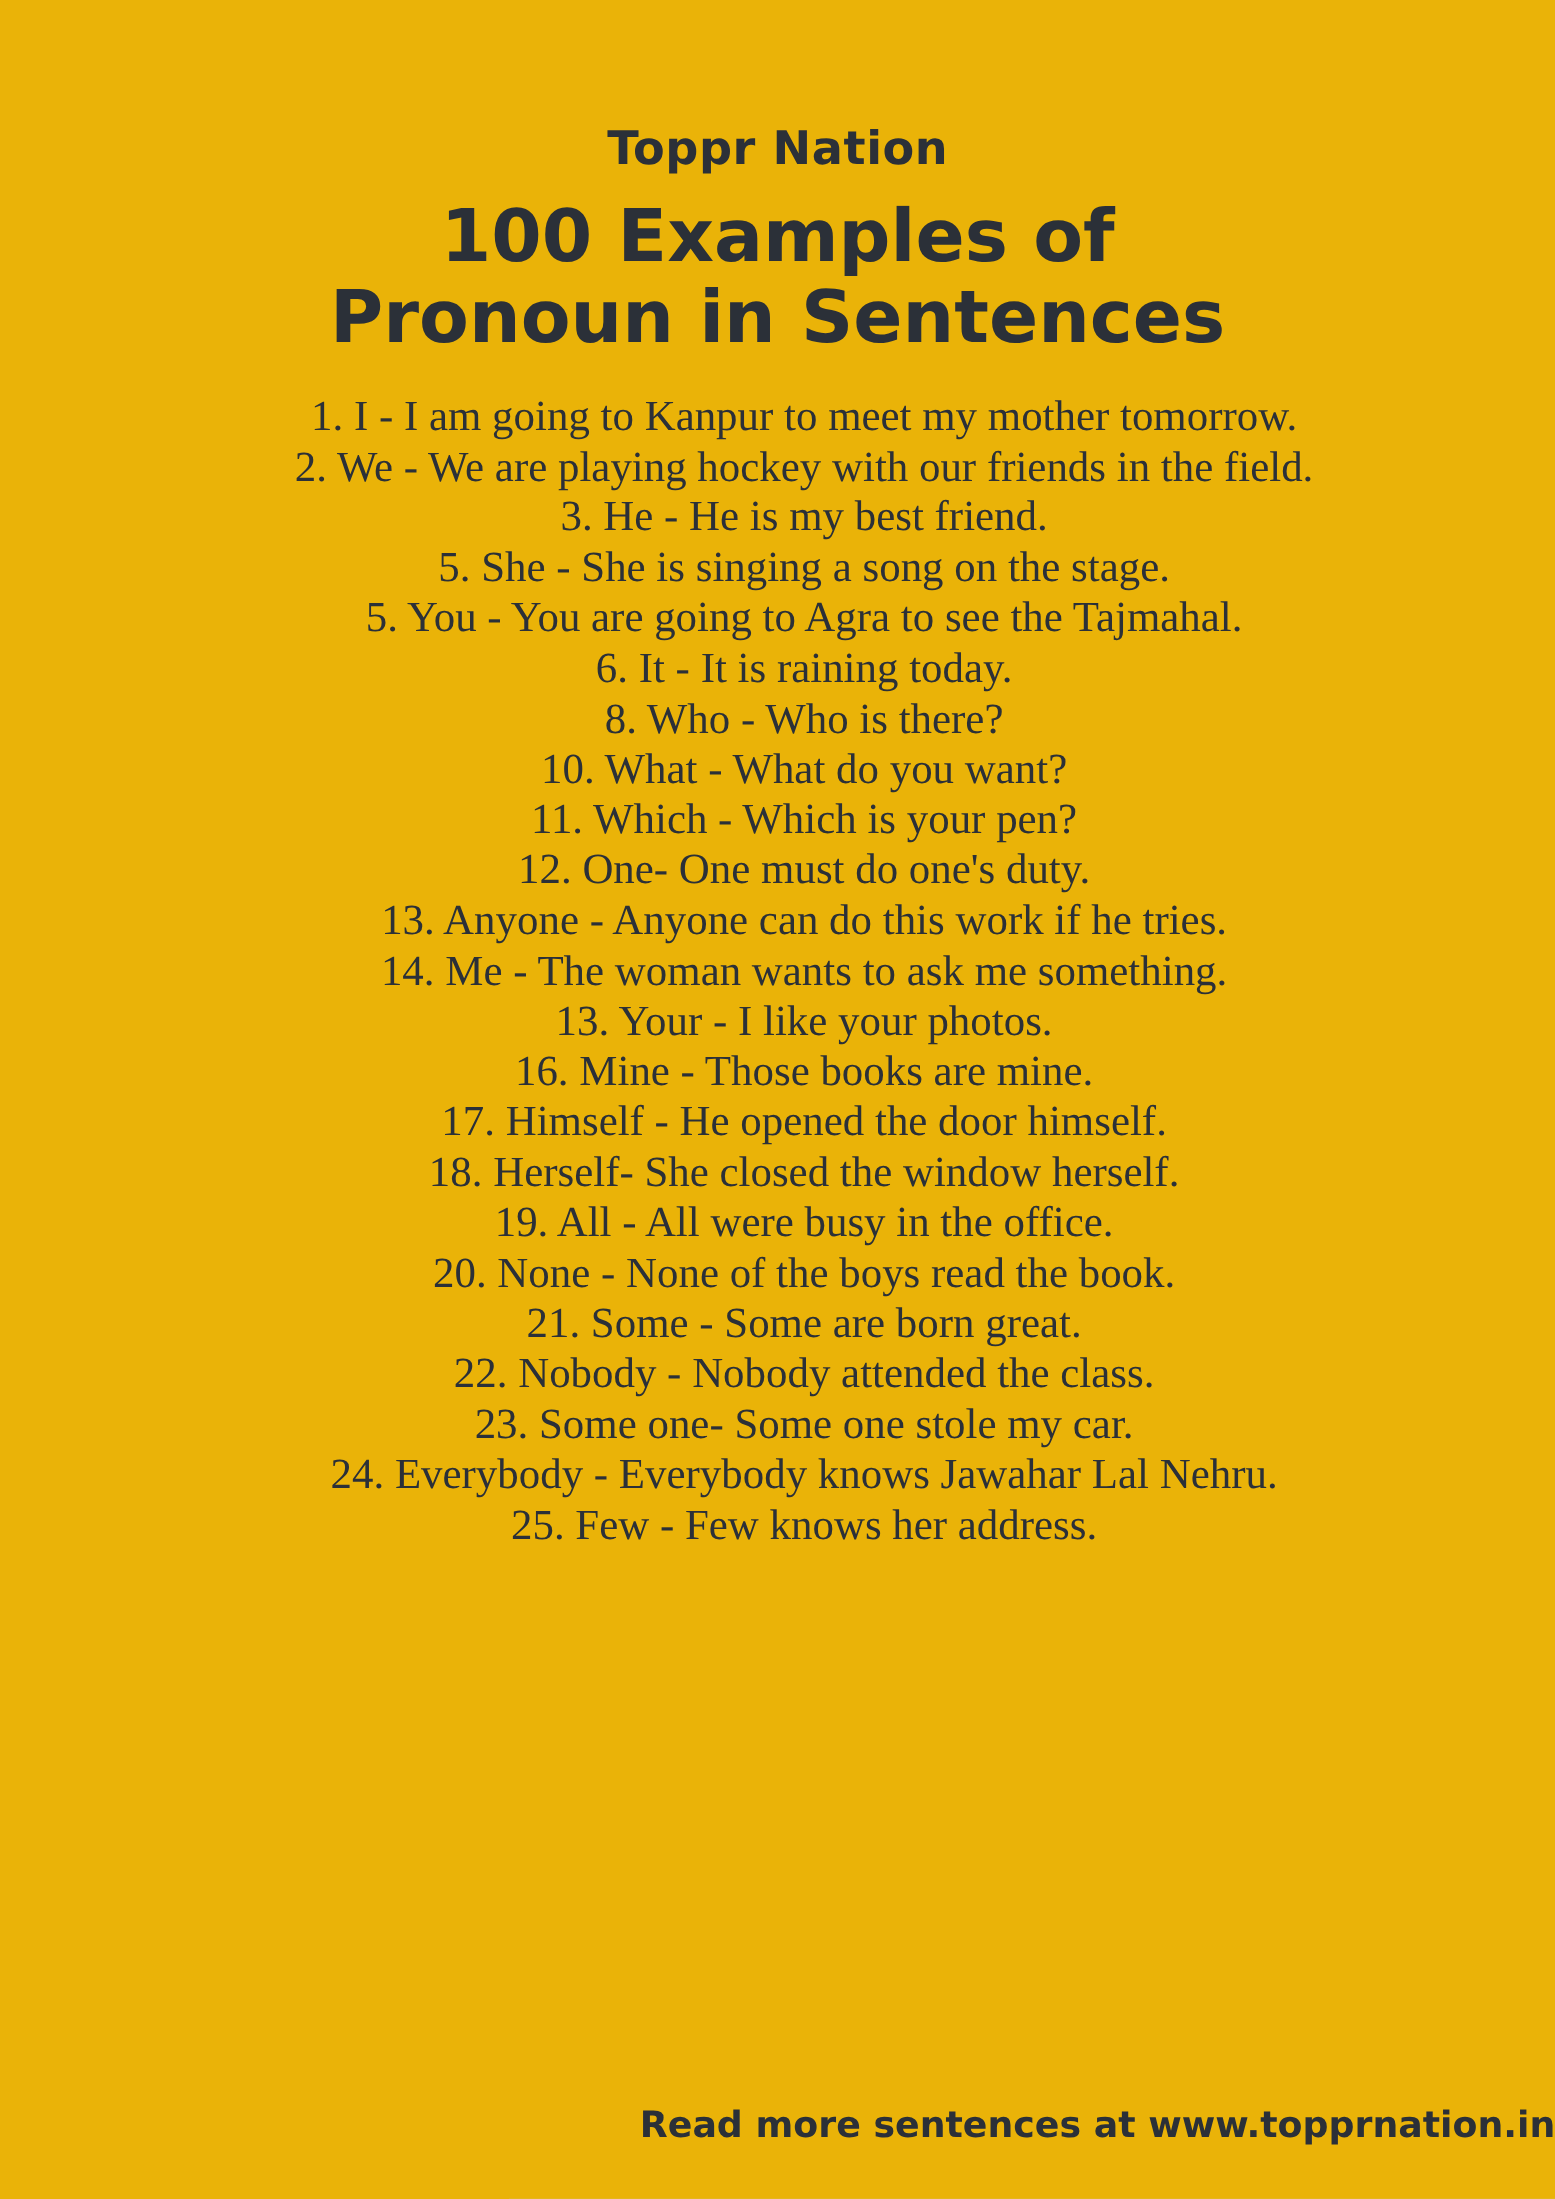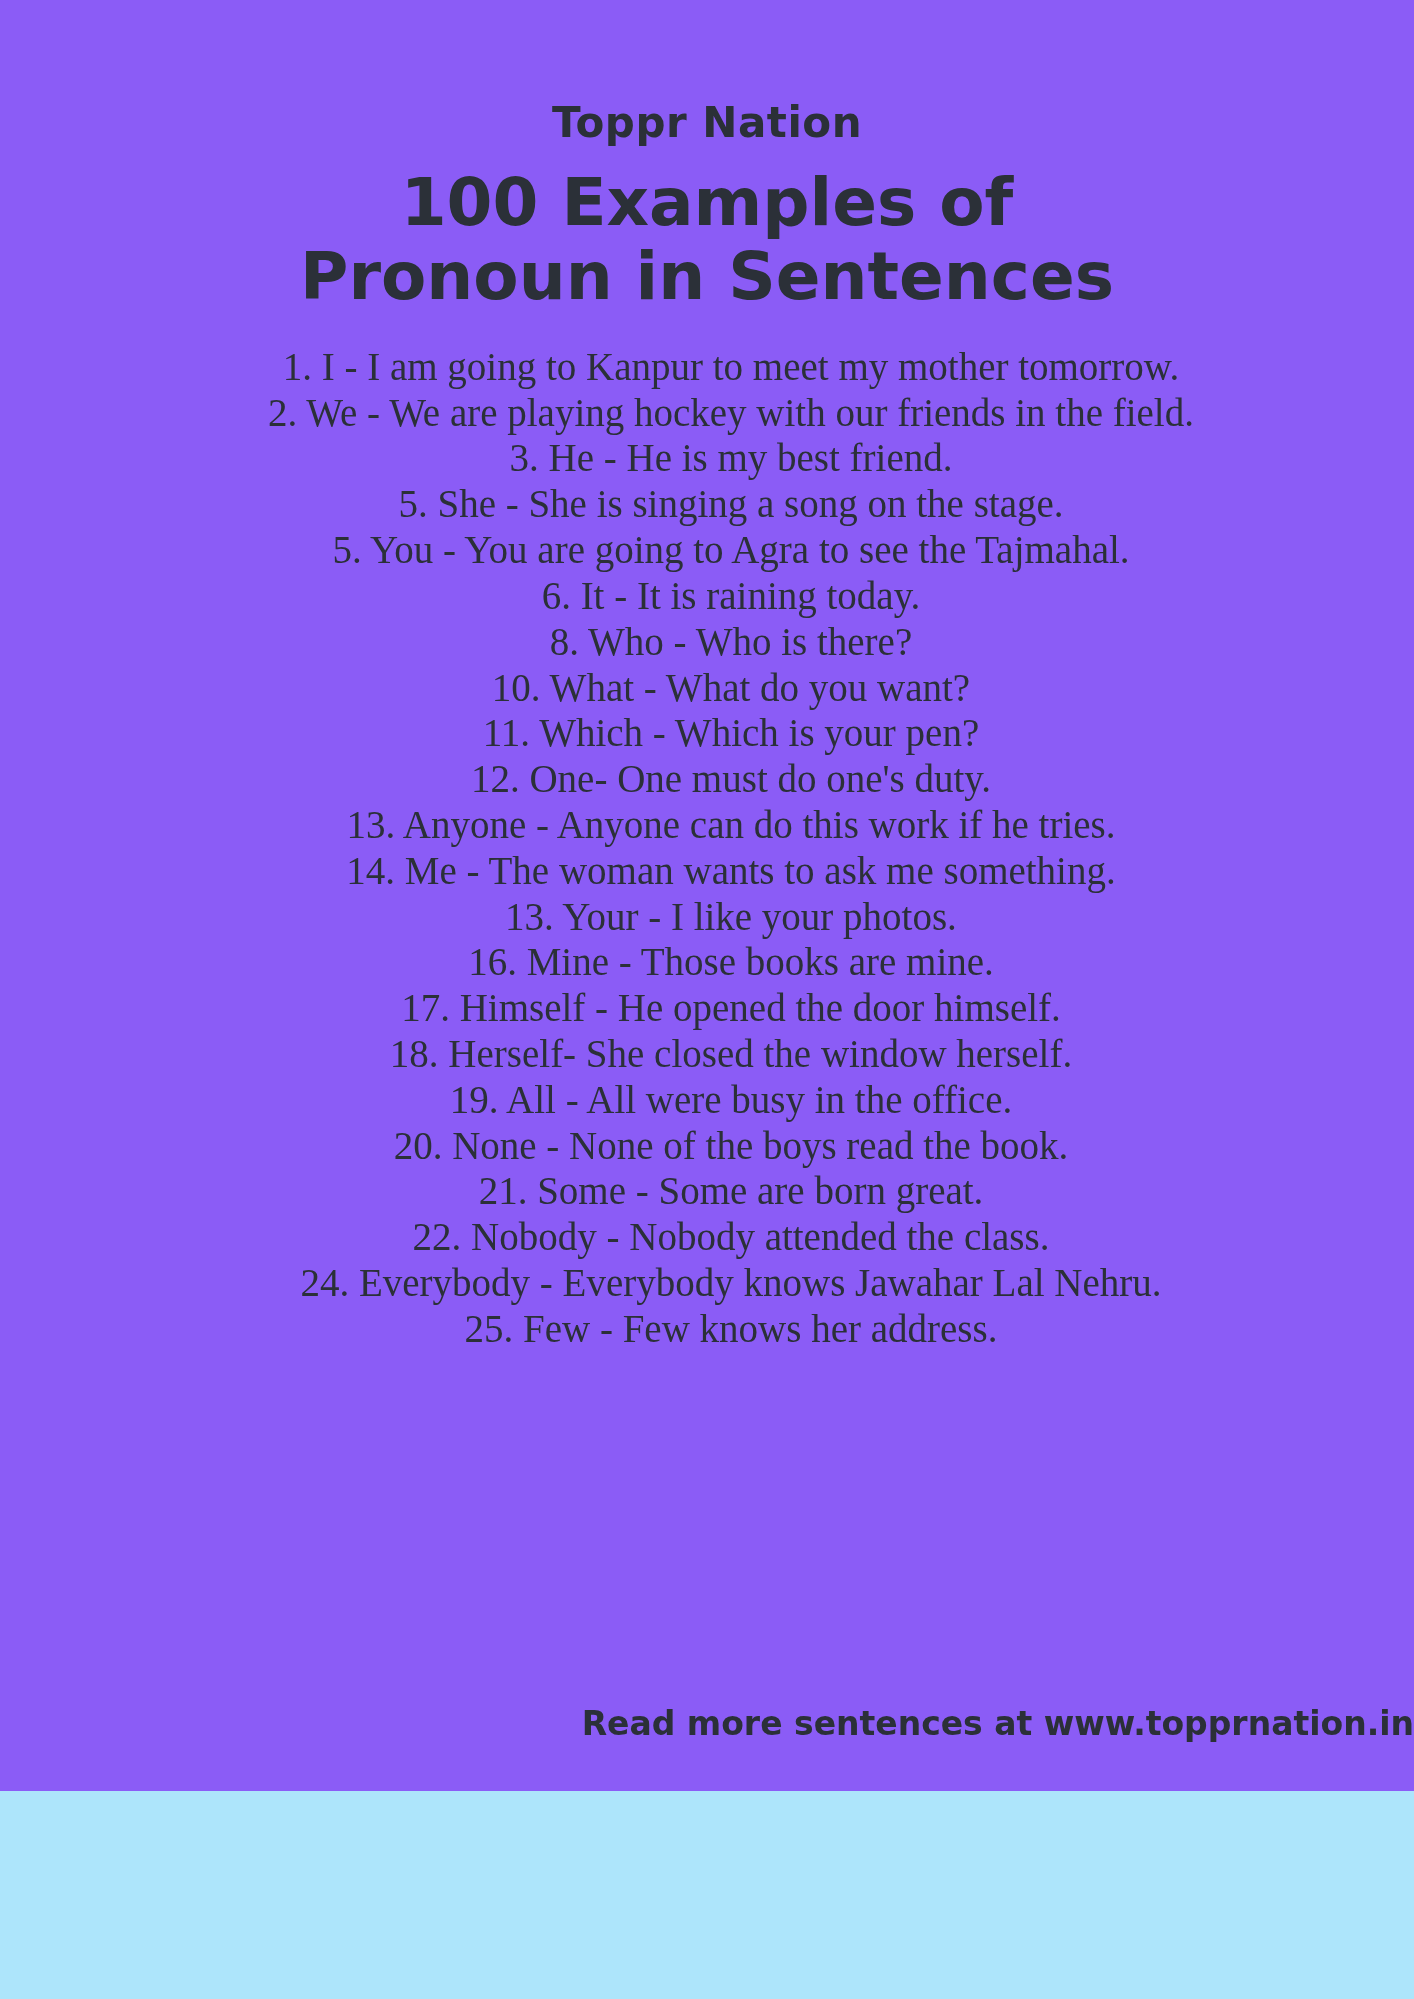--- a/index.html
+++ b/index.html
@@ -9,25 +9,25 @@
   body {
     width: 1414px;
     height: 1999px;
     background: #ade5fb;
     font-family: "Liberation Serif", serif;
     color: #2b3038;
     overflow: hidden;
   }
   .page {
     width: 1414px;
-    height: 1791px;
+    height: 1999px;
     box-sizing: border-box;
-    padding: 0;
+    padding: 12px;
     position: relative;
-    background: #8b5cf6;
+    background: #eab308;
   }
   .brand {
     text-align: center;
     font-family: "DejaVu Sans", sans-serif;
     font-weight: bold;
     font-size: 42px;
     letter-spacing: 0.5px;
     color: #2b3038;
     margin: 0;
     padding-top: 102px;
@@ -100,19 +100,20 @@
     <li>13. Anyone - Anyone can do this work if he tries.</li>
     <li>14. Me - The woman wants to ask me something.</li>
     <li>13. Your - I like your photos.</li>
     <li>16. Mine - Those books are mine.</li>
     <li>17. Himself - He opened the door himself.</li>
     <li>18. Herself- She closed the window herself.</li>
     <li>19. All - All were busy in the office.</li>
     <li>20. None - None of the boys read the book.</li>
     <li>21. Some - Some are born great.</li>
     <li>22. Nobody - Nobody attended the class.</li>
+    <li>23. Some one- Some one stole my car.</li>
     <li>24. Everybody - Everybody knows Jawahar Lal Nehru.</li>
     <li>25. Few - Few knows her address.</li>
   </ul>
 
   <div class="footer">Read more sentences at www.topprnation.in</div>
 
 </div>
 
 </body></html>

